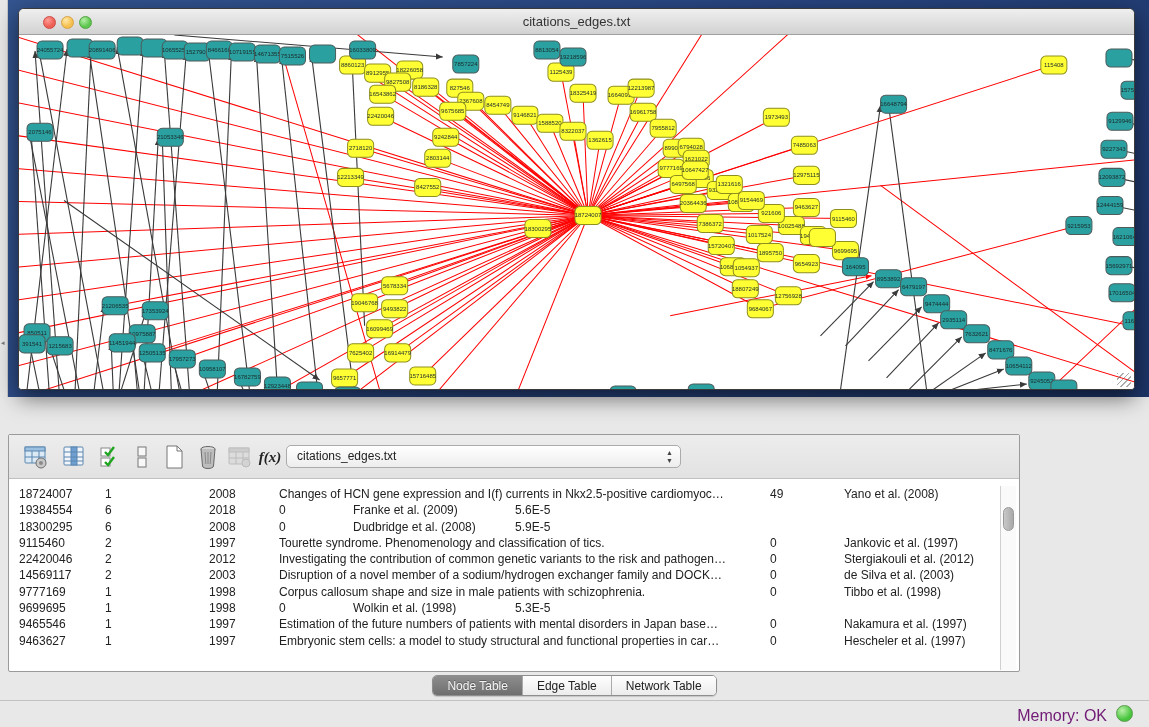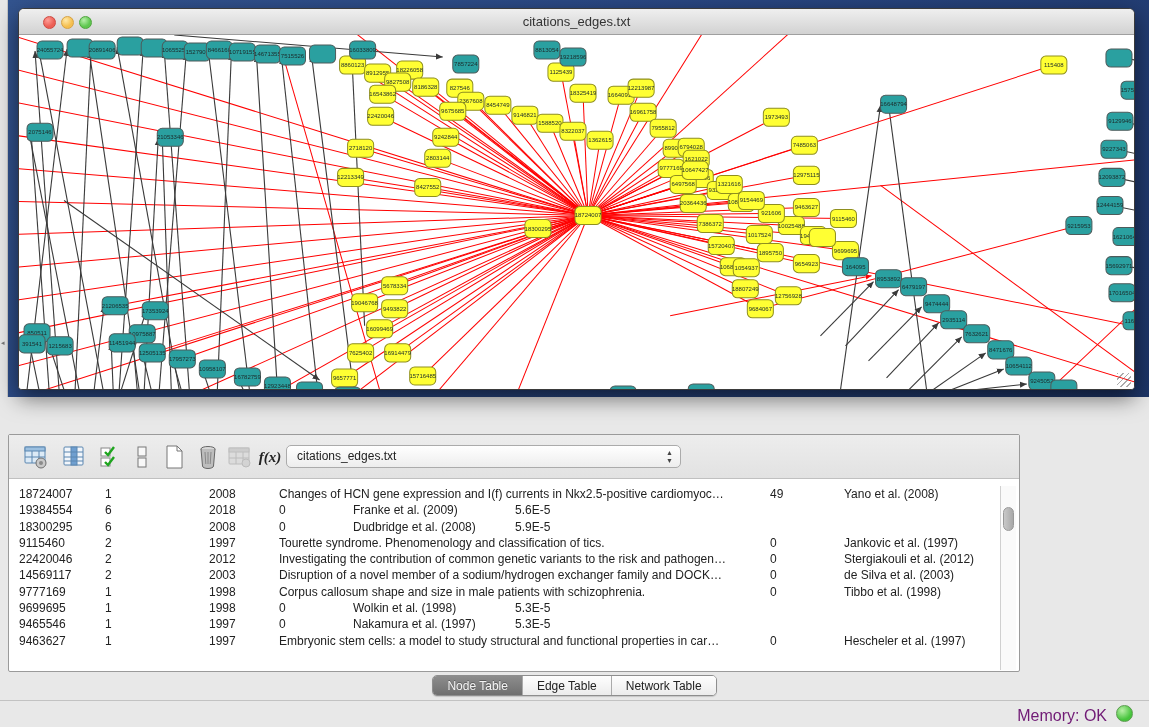--- a/index.html
+++ b/index.html
@@ -887,20 +887,21 @@
             <div class="td" style="width: 104px;">1</div>
             <div class="td" style="width: 70px;">1998</div>
             <div class="td" style="width: 74px;">0</div>
             <div class="td" style="width: 162px;">Wolkin et al. (1998)</div>
             <div class="td" style="width: 97px;">5.3E-5</div>
           </div>
           <div class="tr">
             <div class="td" style="width: 86px;">9465546</div>
             <div class="td" style="width: 104px;">1</div>
             <div class="td" style="width: 70px;">1997</div>
+            <div class="td" style="width: 491px;">Estimation of the future numbers of patients with mental disorders in Japan base…</div>
             <div class="td" style="width: 74px;">0</div>
             <div class="td" style="width: 162px;">Nakamura et al. (1997)</div>
             <div class="td" style="width: 97px;">5.3E-5</div>
           </div>
           <div class="tr">
             <div class="td" style="width: 86px;">9463627</div>
             <div class="td" style="width: 104px;">1</div>
             <div class="td" style="width: 70px;">1997</div>
             <div class="td" style="width: 491px;">Embryonic stem cells: a model to study structural and functional properties in car…</div>
             <div class="td" style="width: 74px;">0</div>

